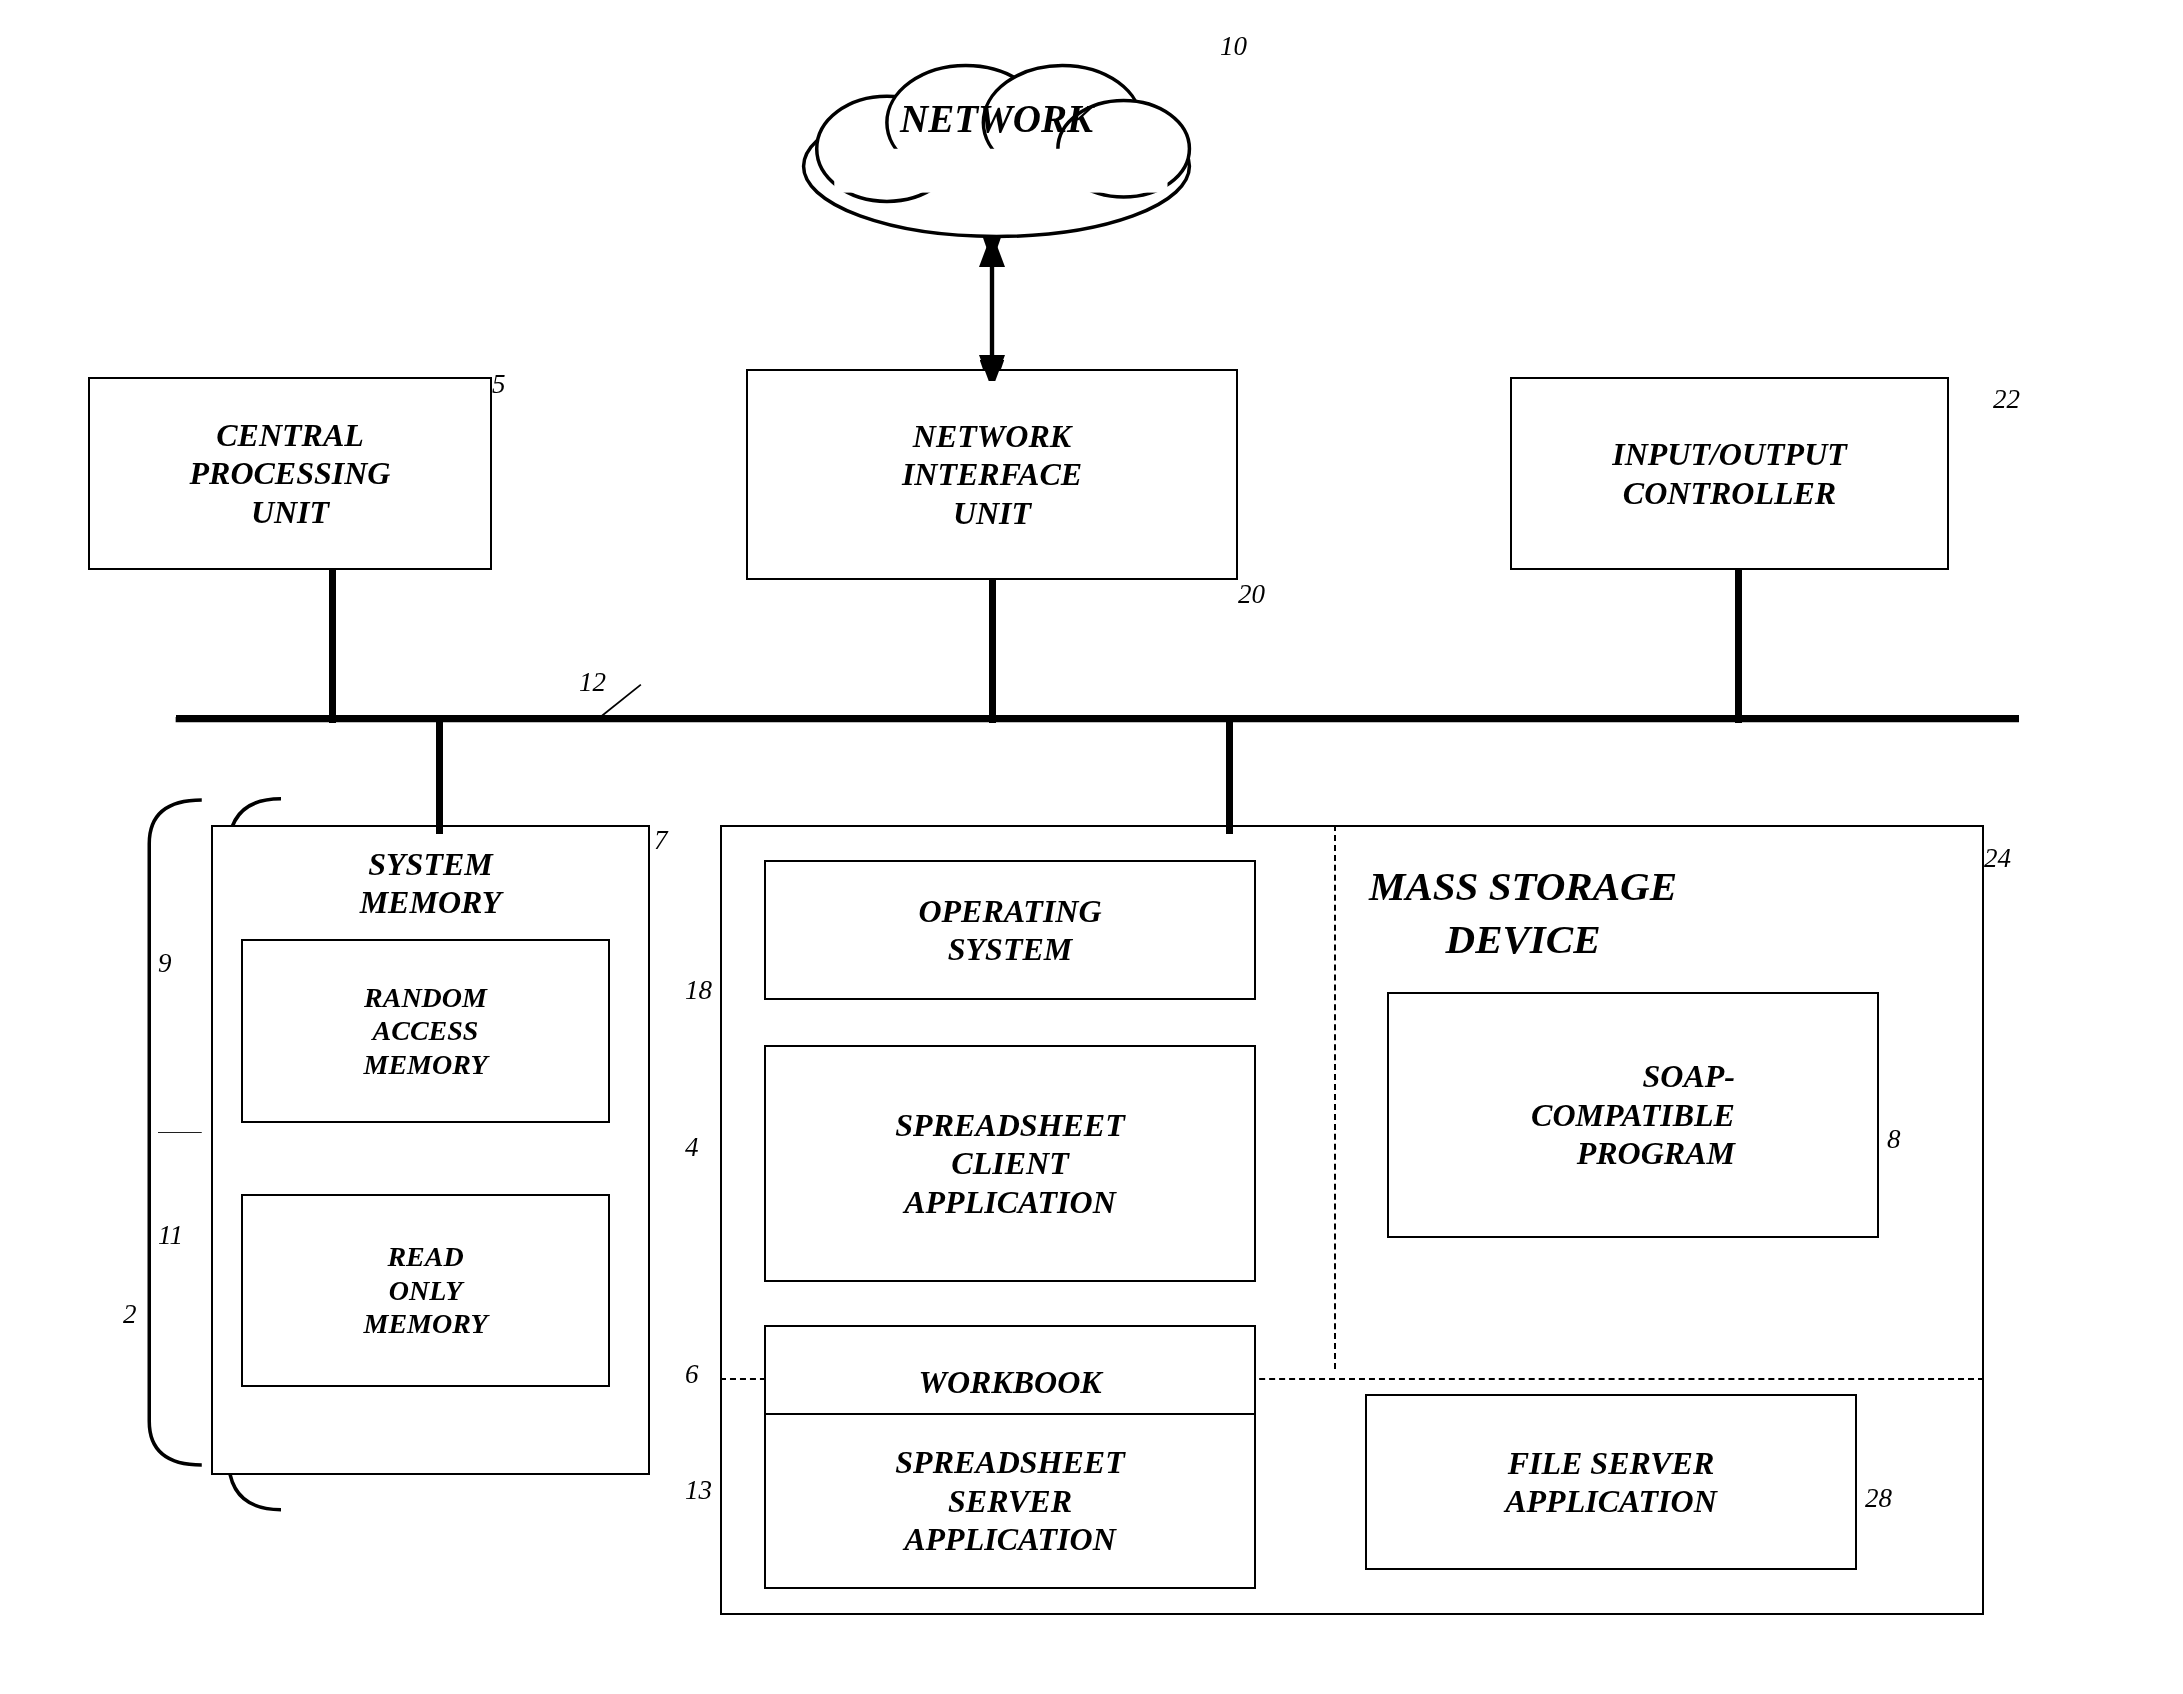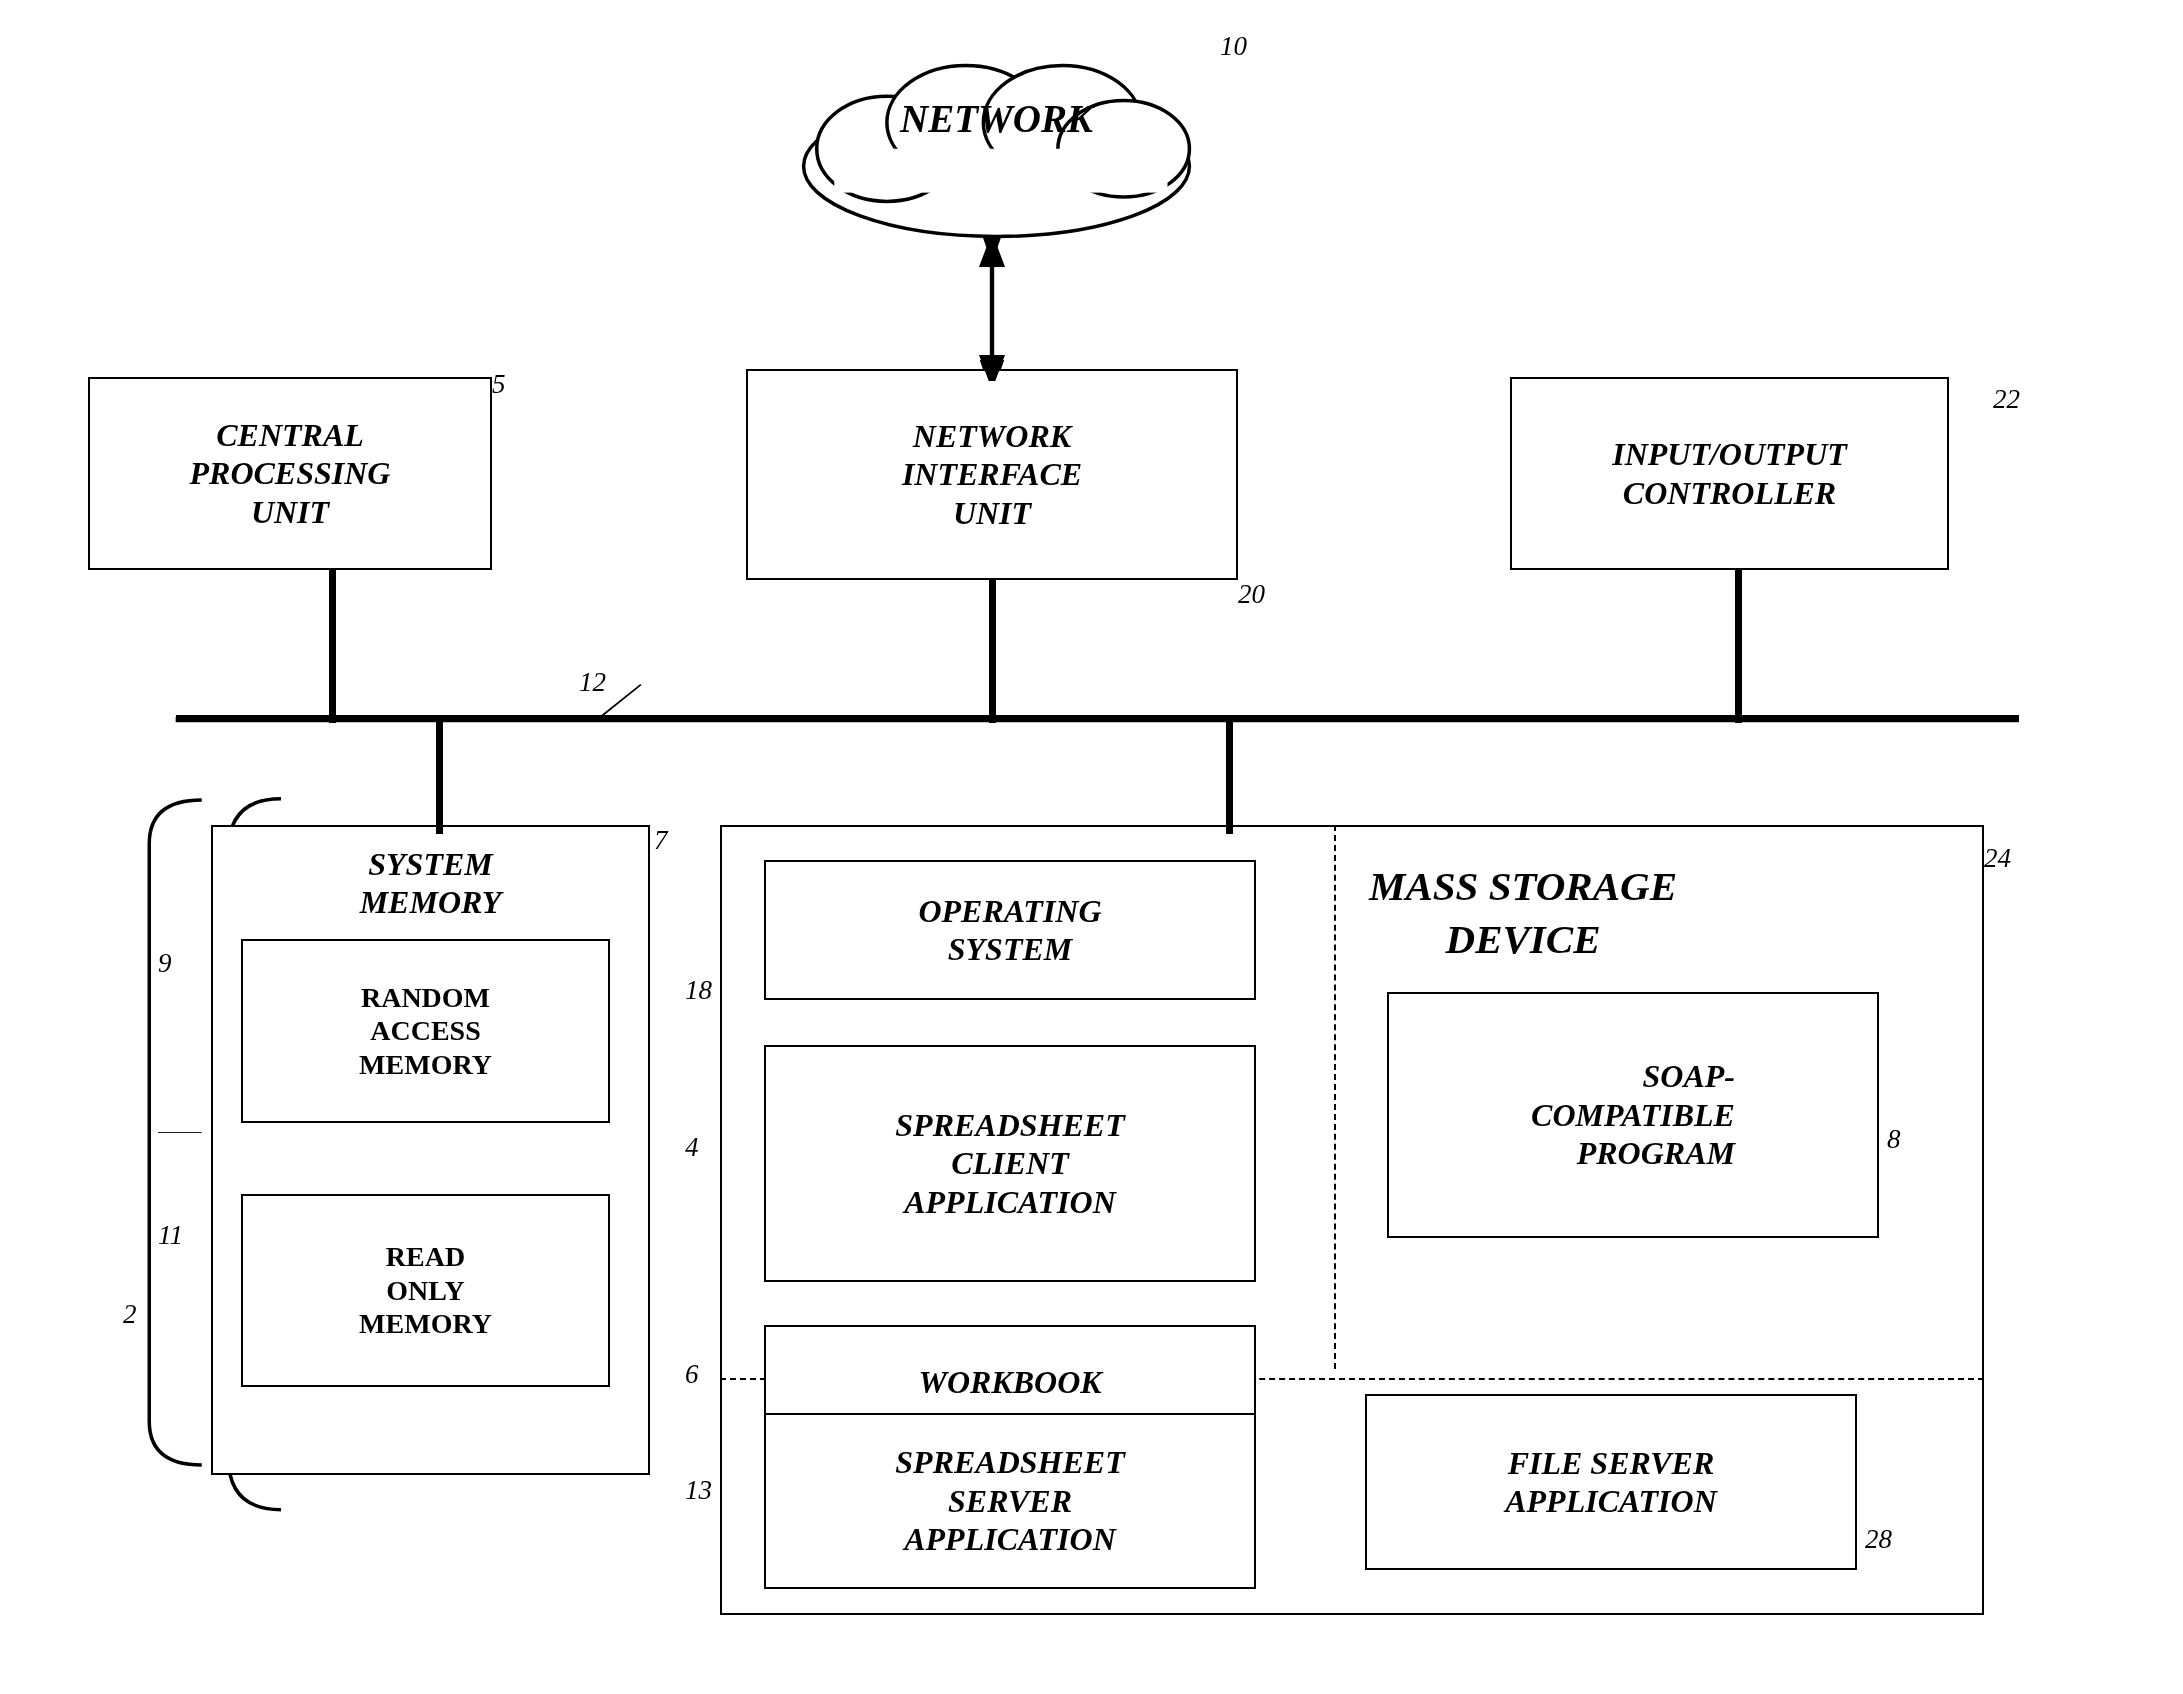--- a/index.html
+++ b/index.html
@@ -20,20 +20,21 @@
       justify-content: center;
       text-align: center;
     }
     .label {
       font-style: italic;
       font-weight: bold;
       font-size: 32px;
       line-height: 1.2;
     }
     .label-sm {
+      font-style: italic;
       font-weight: bold;
       font-size: 28px;
       line-height: 1.2;
     }
     .ref-num {
       position: absolute;
       font-style: italic;
       font-size: 27px;
       font-weight: normal;
     }
@@ -196,21 +197,21 @@
 <div class="box" style="top:1413px; left:764px; width:492px; height:176px;">
   <div class="label">SPREADSHEET<br>SERVER<br>APPLICATION</div>
 </div>
 
 <div class="ref-num" style="top:1475px; left:685px;">13</div>
 
 <div class="box" style="top:1394px; left:1365px; width:492px; height:176px;">
   <div class="label">FILE SERVER<br>APPLICATION</div>
 </div>
 
-<div class="ref-num" style="top:1483px; left:1865px;margin-top:41px;">28</div>
+<div class="ref-num" style="top:1483px; left:1865px;">28</div>
 
 <div style="position:absolute; top:569px; left:329px; width:7px; height:154px; background:#000;"></div>
 <div style="position:absolute; top:578px; left:989px; width:7px; height:145px; background:#000;"></div>
 <div style="position:absolute; top:569px; left:1735px; width:7px; height:154px; background:#000;"></div>
 
 <div style="position:absolute; top:720px; left:436px; width:7px; height:114px; background:#000;"></div>
 <div style="position:absolute; top:720px; left:1226px; width:7px; height:114px; background:#000;"></div>
 
 <svg style="position:absolute; top:241px; left:957px; width:70px; height:140px;" xmlns="http://www.w3.org/2000/svg" viewBox="0 0 80 160" width="70" height="140">
   <defs>

